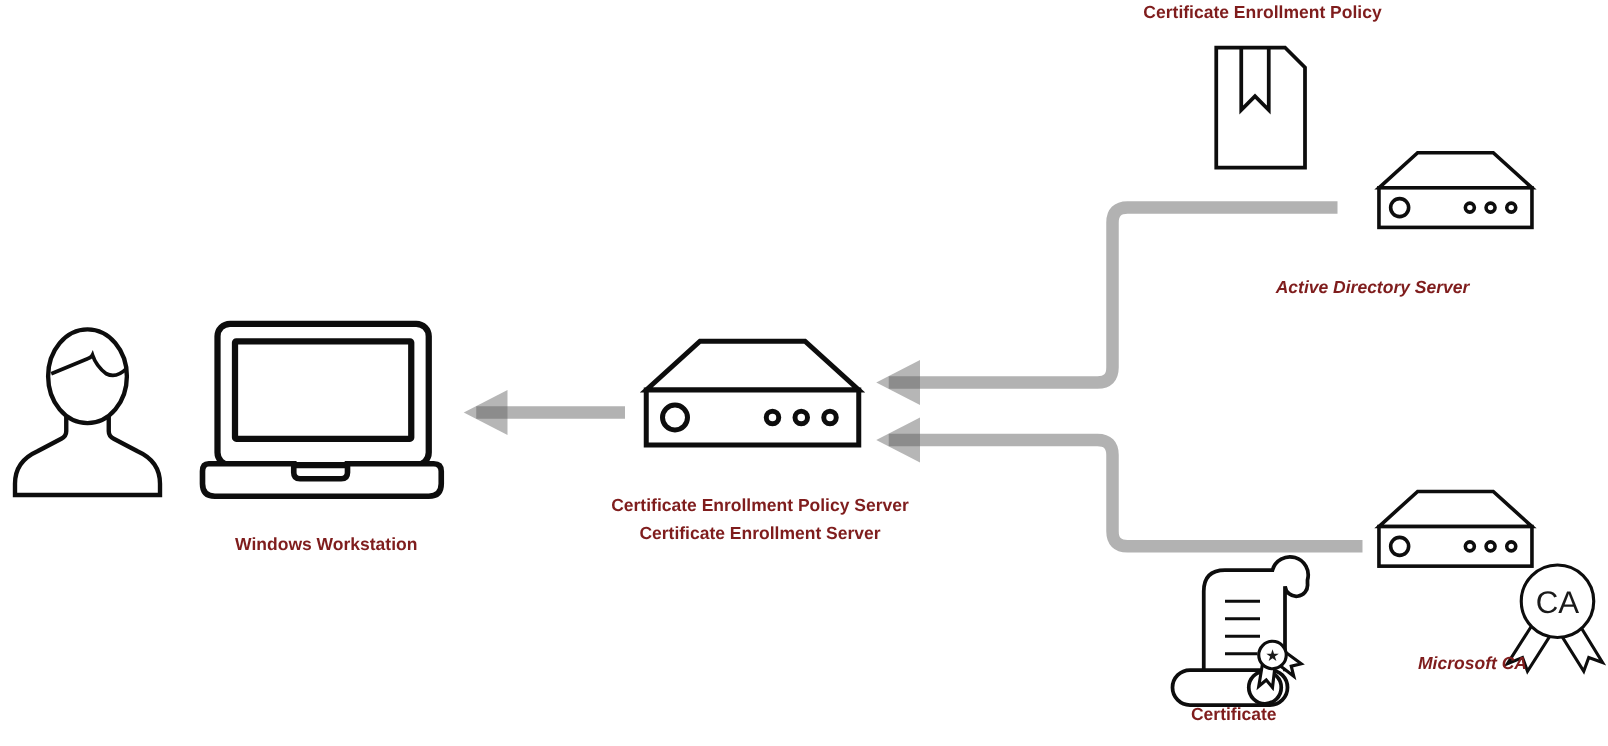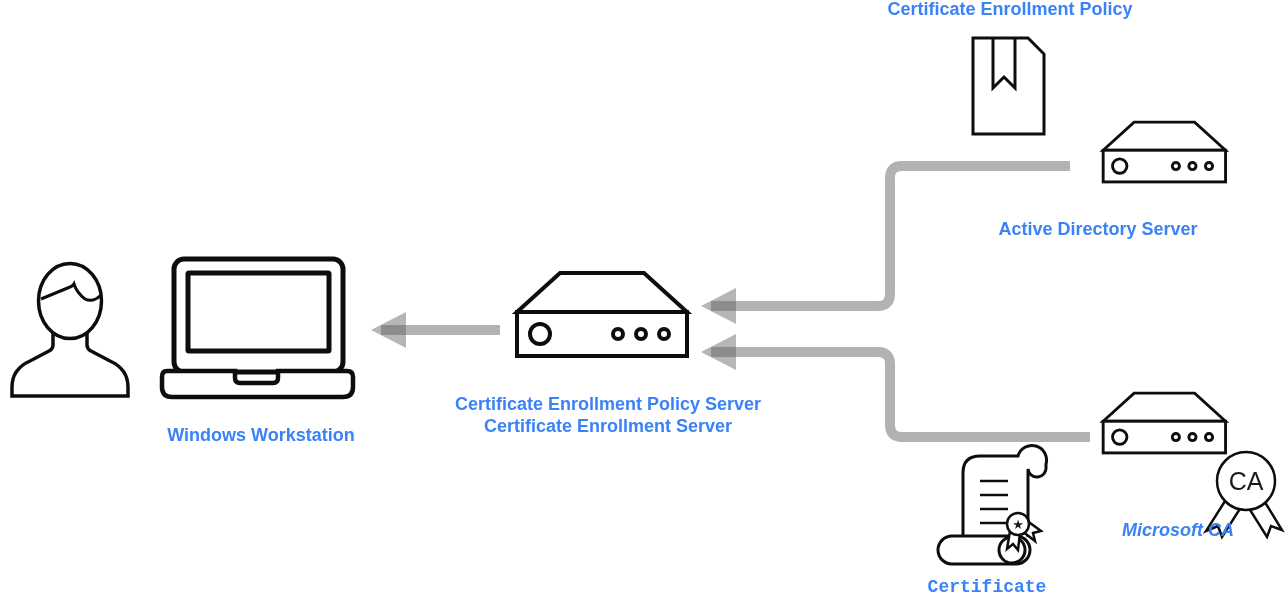--- a/index.html
+++ b/index.html
@@ -8,23 +8,23 @@
     width:1286px;height:597px;
     background:#fff;
     font-family:"Liberation Sans",sans-serif;
     overflow:hidden;
   }
   .canvas svg{position:absolute;left:0;top:0;}
   .lbl{
     position:absolute;
     transform:translateX(-50%);
     font-weight:700;
-    font-size:18px;
+    font-size:14px;
     line-height:19px;
-    color:#3b82f6;
+    color:#7f1d1d;
     white-space:nowrap;
     text-align:center;
   }
   .lbl.two-line{line-height:22px;}
   .outline{stroke:#0d0d0d;fill:#ffffff;}
   .noFill{fill:none;}
   .connector{stroke:#b2b2b2;stroke-width:10;fill:none;}
   .arrowhead{fill:#5e5e5e;fill-opacity:0.45;stroke:none;}
   .caText{font-family:"Liberation Sans",sans-serif;font-size:25px;fill:#1a1a1a;text-anchor:middle;}
   .sealStar{font-family:"DejaVu Sans",sans-serif;font-size:13px;fill:#1a1a1a;text-anchor:middle;}
@@ -107,26 +107,26 @@
         <path class="outline" stroke-width="2.5" d="M1010,531 L1007,549 L1013,544 L1018,550 L1020,533 Z"></path>
         <path class="outline" stroke-width="2.5" d="M1026,520 L1041,531 L1033,533 L1035,541 L1022,531 Z"></path>
         <circle class="outline" stroke-width="2.5" cx="1018" cy="524" r="11"></circle>
         <text class="sealStar" x="1018" y="529">★</text>
       </g>
     </g>
   </svg>
 
   <div class="lbl" style="left:1010px;top:0px;">Certificate Enrollment Policy</div>
 
-  <div class="lbl" style="left:1098px;top:220px;">Active Directory Server</div>
+  <div class="lbl" style="left:1098px;top:220px;font-style:italic;">Active Directory Server</div>
 
   <div class="lbl" style="left:261px;top:426px;">Windows Workstation</div>
 
   <div class="lbl two-line" style="left:608px;top:393px;">
     <div>Certificate Enrollment Policy Server</div>
     <div>Certificate Enrollment Server</div>
   </div>
 
   <div class="lbl" style="left:1178px;top:521px;font-style:italic;">Microsoft CA</div>
 
-  <div class="lbl" style="left:987px;top:578px;font-family:Liberation Mono, monospace;">Certificate</div>
+  <div class="lbl" style="left:987px;top:562px;">Certificate</div>
 
 </div>
 
 </body></html>

